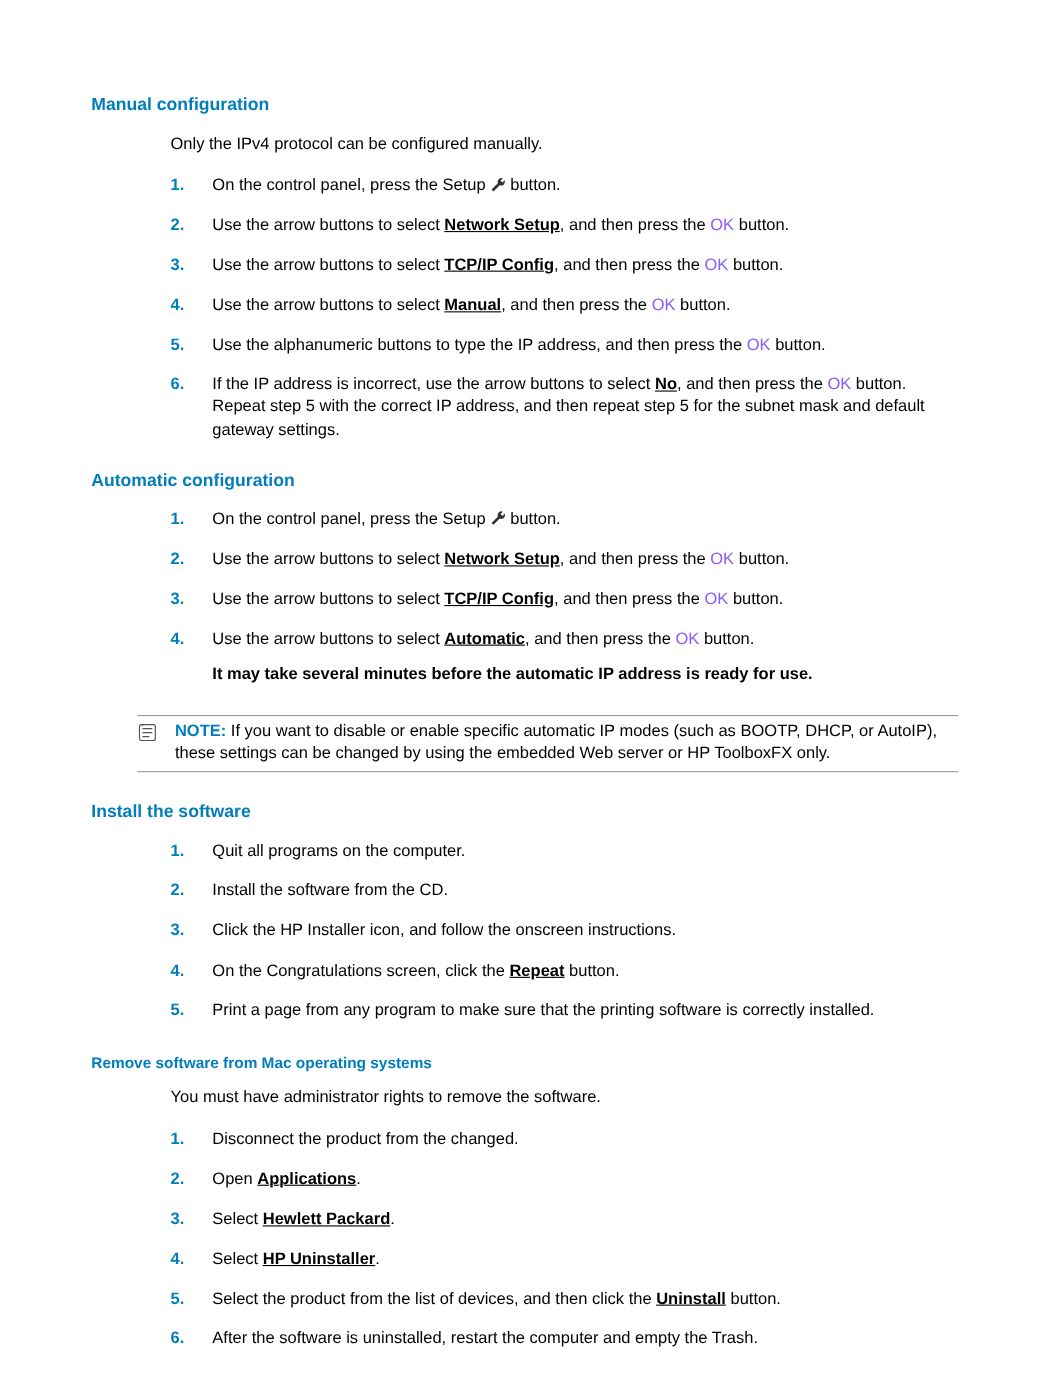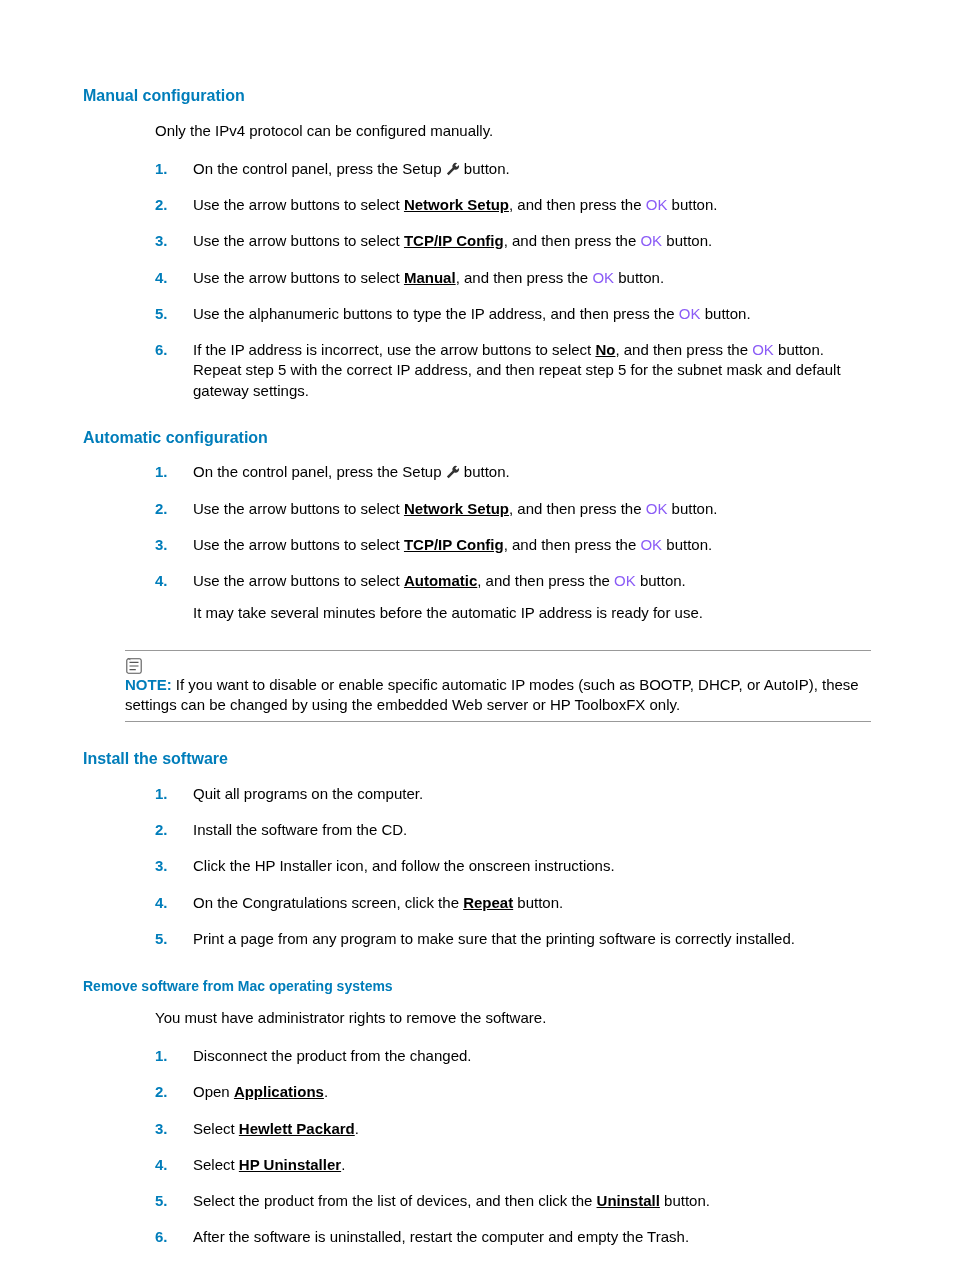--- a/index.html
+++ b/index.html
@@ -49,34 +49,34 @@
     display: inline-block;
     width: 14px; height: 14px;
     vertical-align: -2px;
   }
   .note-block {
     margin: 5px 0 26px 42px;
     border-top: 1px solid #999;
     border-bottom: 1px solid #999;
     padding: 4px 0 6px 0;
     display: flex;
-    gap: 0;
-    flex-direction: column;
+    gap: 16px;
   }
   .note-icon {
     width: 18px; height: 18px;
     flex: 0 0 18px;
     margin-top: 2px;
   }
   .note-label {
     color: #007dba;
     font-weight: bold;
   }
   .para-after {
     margin: 12px 0 0 0;
+    font-weight: bold;
   }
   b { font-weight: bold; text-decoration: underline; }
 </style>
 </head>
 <body>
 
 <div class="h-blue-sm">Manual configuration</div>
 <p class="intro">Only the IPv4 protocol can be configured manually.</p>
 <ol class="steps">
     <li>

